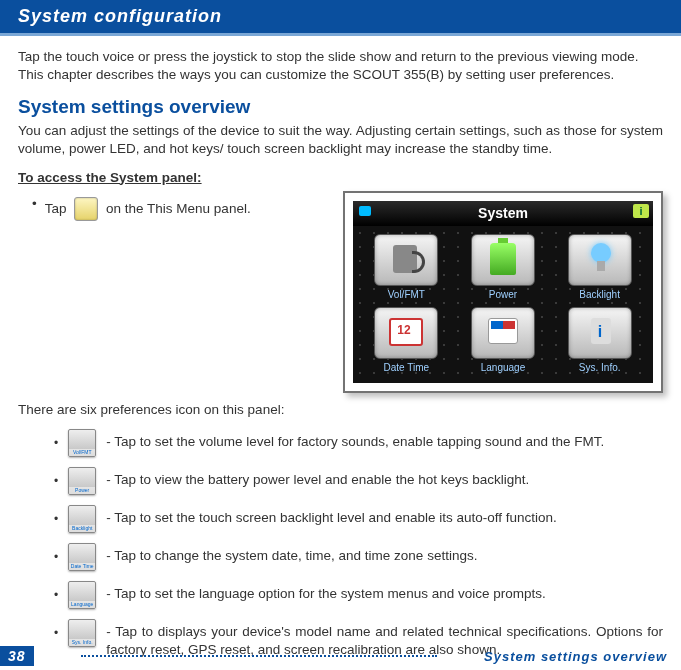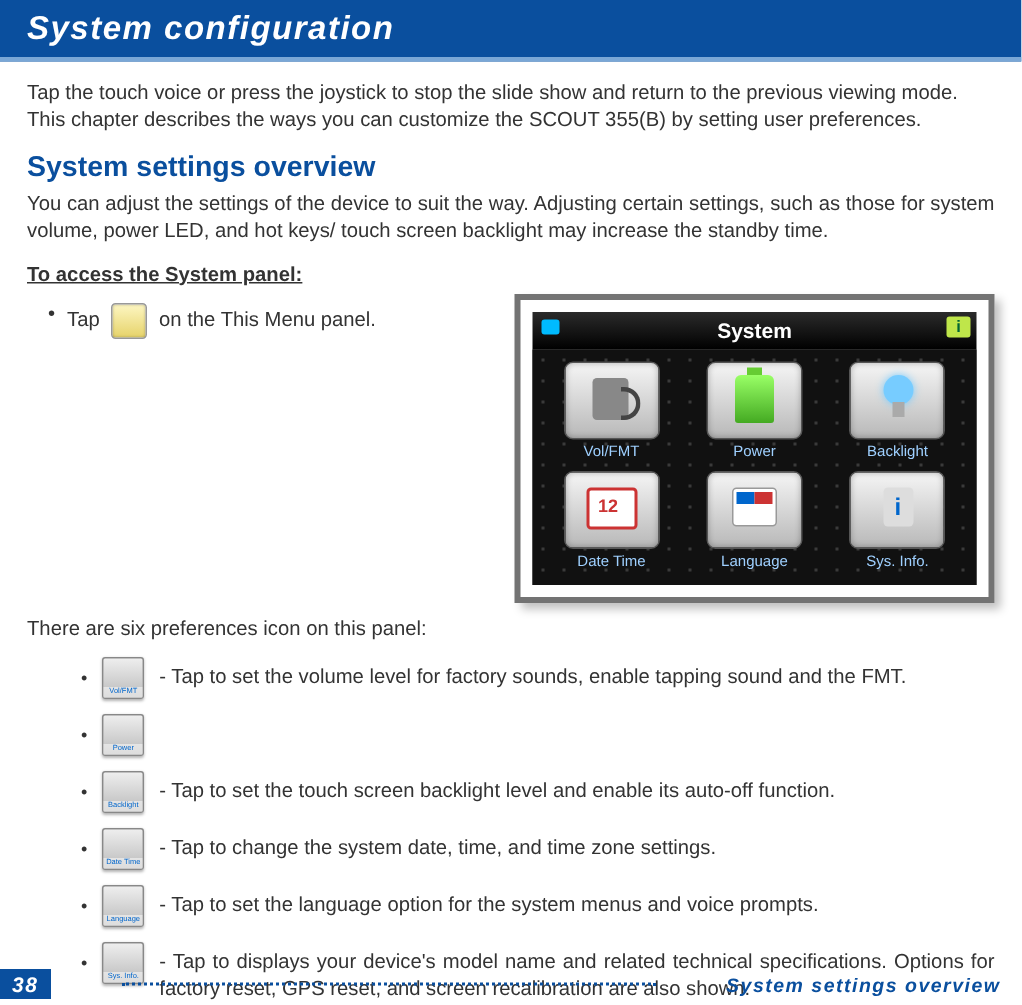--- a/index.html
+++ b/index.html
@@ -10,21 +10,21 @@
     background: #fff;
     position: relative;
     overflow: hidden;
   }
   .header-bar {
     background: #0a4f9e;
     color: #fff;
     padding: 6px 18px 6px 18px;
     font-family: "Arial Black", Arial, sans-serif;
     font-weight: 900;
-    font-size: 22px;
+    font-size: 18px;
     font-style: italic;
     letter-spacing: 1px;
     border-bottom: 3px solid #7aa7d6;
   }
   .content {
     padding: 12px 18px 0 18px;
     color: #333;
     font-size: 13.5px;
     line-height: 1.35;
     font-family: "Arial Narrow", Arial, sans-serif;
@@ -50,21 +50,21 @@
     background: linear-gradient(#fdf6c2,#e6d36a);
     vertical-align:middle; margin:0 4px;
     box-shadow: inset 0 0 2px rgba(0,0,0,.3);
     position:relative;
   }
   .system-panel-wrap {
     float:right; width:320px;
     margin: -4px 0 8px 12px;
   }
   .system-panel {
-    border:4px solid #737373; padding:8px; background:#fff;
+    border:2px solid #737373; padding:8px; background:#fff;
     box-shadow: 4px 4px 6px rgba(0,0,0,.25);
   }
   .sp-title {
     background: linear-gradient(#2b2b2b,#000);
     color:#fff; text-align:center; font-weight:700;
     font-size:14px; padding:3px 0; position:relative;
     font-family: Arial, sans-serif;
   }
   .sp-title::before {
     content:""; position:absolute; left:6px; top:5px;
@@ -226,20 +226,21 @@
       <div class="pref-icon">
           <div class="cap">Vol/FMT</div>
         </div>
       <div class="pref-text">- Tap to set the volume level for factory sounds, enable tapping sound and the FMT.</div>
     </div>
     <div class="pref-item">
       <span class="pref-bullet">•</span>
       <div class="pref-icon">
           <div class="cap">Power</div>
         </div>
+      <div class="pref-text">- Tap to view the battery power level and enable the hot keys backlight.</div>
     </div>
     <div class="pref-item">
       <span class="pref-bullet">•</span>
       <div class="pref-icon">
           <div class="cap">Backlight</div>
         </div>
       <div class="pref-text">- Tap to set the touch screen backlight level and enable its auto-off function.</div>
     </div>
     <div class="pref-item">
       <span class="pref-bullet">•</span>

